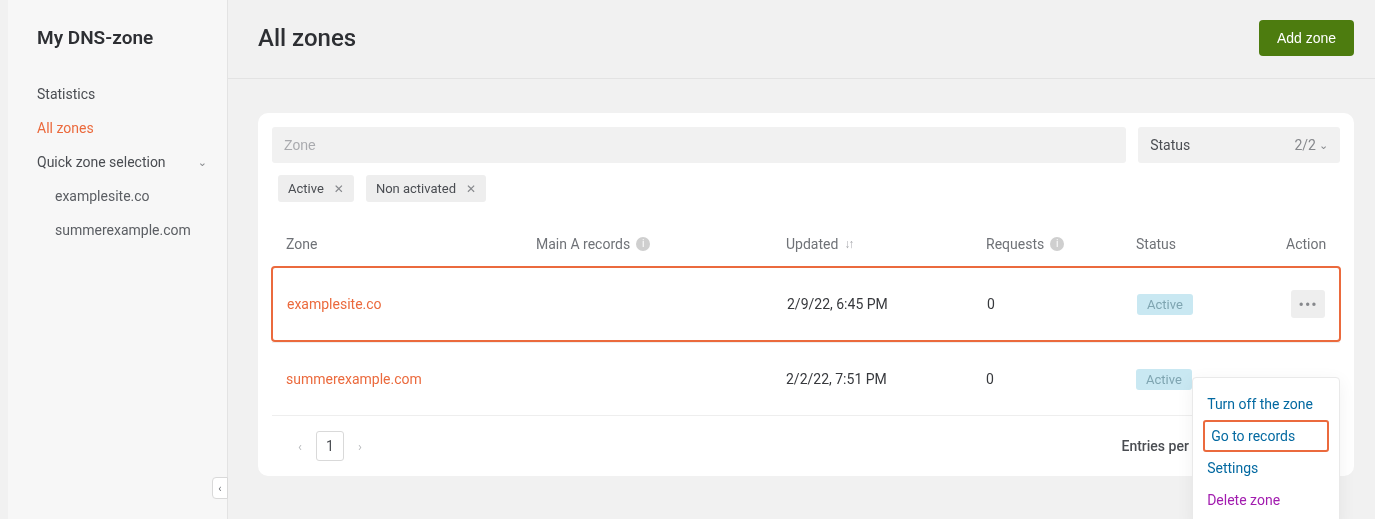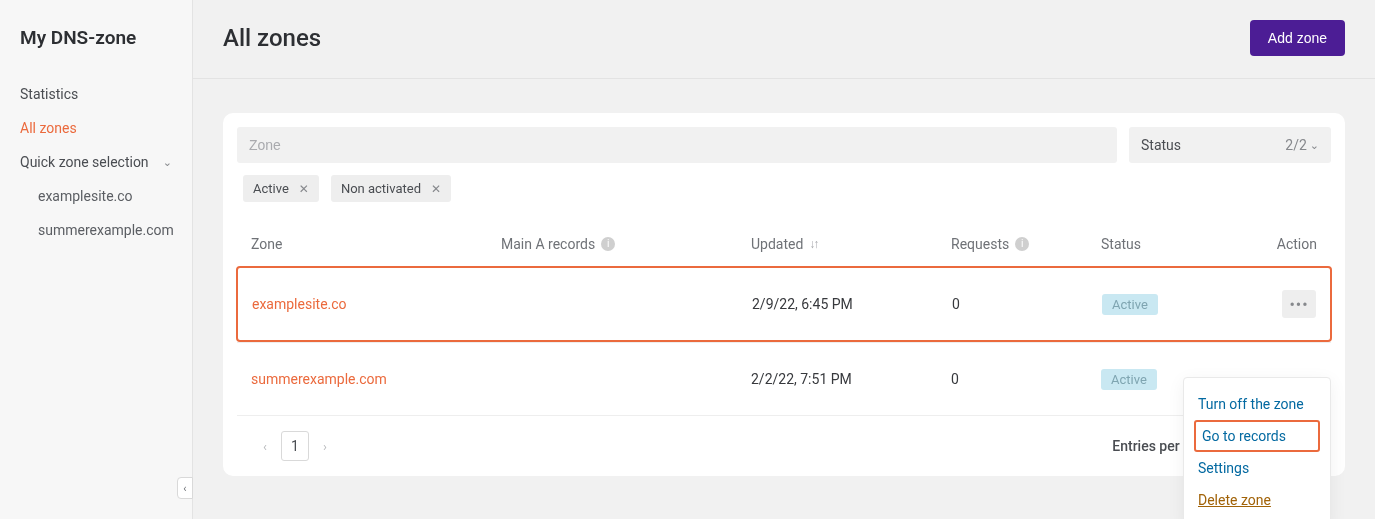--- a/index.html
+++ b/index.html
@@ -9,26 +9,27 @@
       color: #37393d;
       width: 1375px;
       height: 519px;
       overflow: hidden;
       position: relative;
     }
     .app { display: flex; height: 100%; }
 
     
     .sidebar {
-      width: 193px;
+      width: 220px;
       background: #f7f7f7;
       border-right: 1px solid #e3e3e3;
-      padding: 26px 0 0 0;
+      padding: 26px 0 0 9px;
       position: relative;
       flex-shrink: 0;
+      margin-left: 8px;
     }
     .sidebar-title {
       font-size: 19px;
       font-weight: 600;
       color: #2d2f33;
       padding: 0 20px 28px 20px;
     }
     .nav-item {
       padding: 9px 20px;
       font-size: 14px;
@@ -67,21 +68,21 @@
     .main { flex: 1; }
     .page-header {
       display: flex;
       align-items: center;
       justify-content: space-between;
       padding: 20px 30px 22px 30px;
       border-bottom: 1px solid #e3e3e3;
     }
     .page-title { font-size: 24px; font-weight: 500; color: #2d2f33; }
     .btn-add {
-      background: #4c1d95;
+      background: #4d7c0f;
       color: #fff;
       border: none;
       border-radius: 4px;
       font-size: 14px;
       padding: 10px 18px;
       cursor: pointer;
     }
 
     .content { padding: 34px 30px 0 30px; }
     .card {
@@ -228,21 +229,21 @@
       padding: 10px;
       z-index: 10;
     }
     .dd-item {
       font-size:14px;
       color:#0369a1;
       padding: 8px 4px;
       cursor:pointer;
       border-radius:3px;
     }
-    .dd-item.danger { color:#a16207;text-decoration:underline; }
+    .dd-item.danger { color:#a21caf; }
     .dd-item.highlight { border:2px solid #eb6a3d; padding: 6px 6px; }
 
     .chev { font-size: 11px; color:#86888c; }
   </style>
 </head>
 <body>
 
 <div class="app">
 
   <aside class="sidebar">

